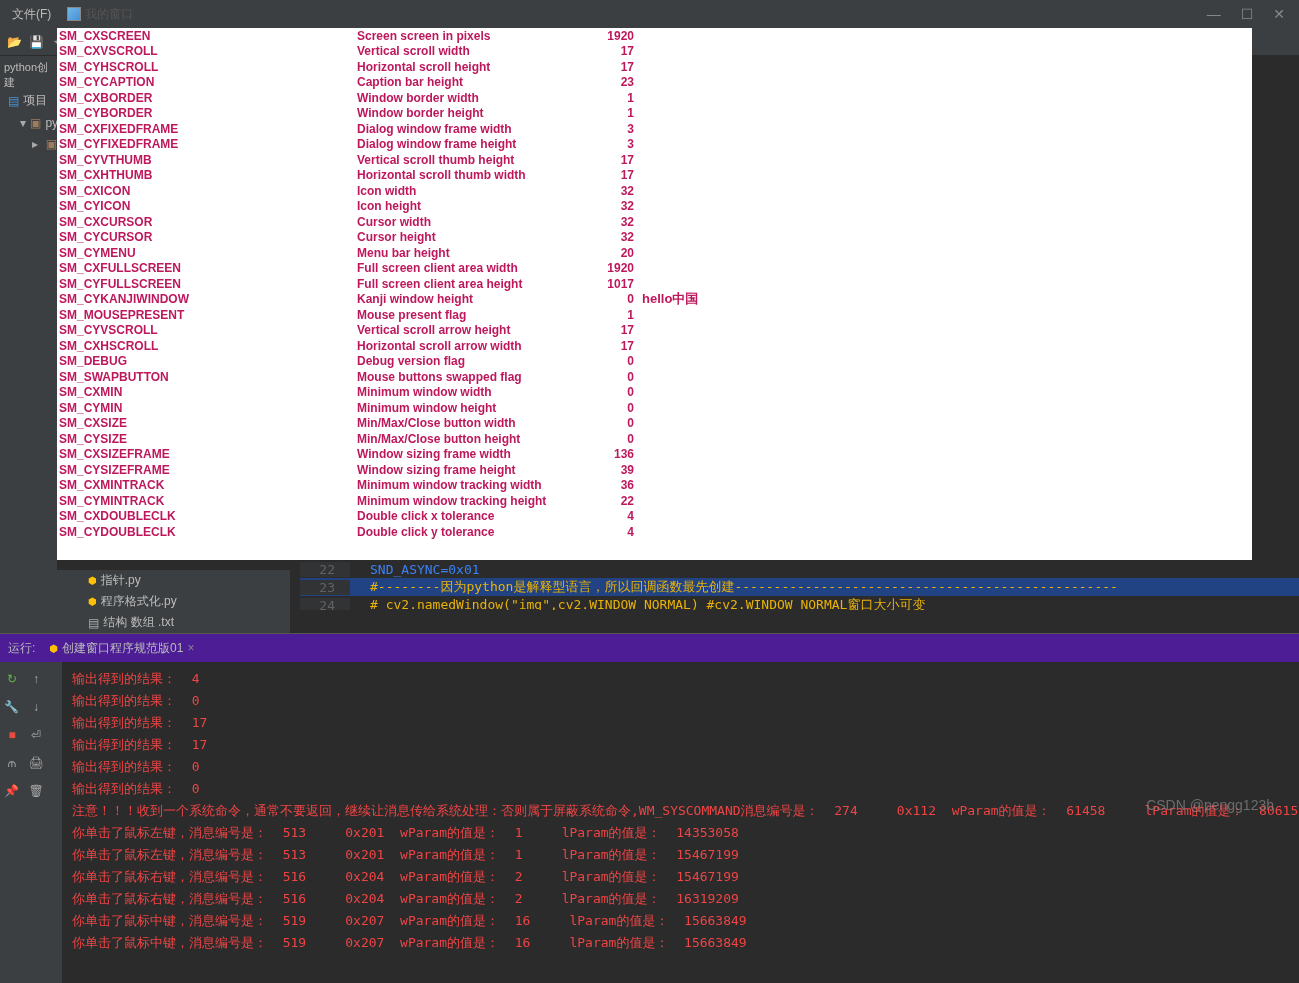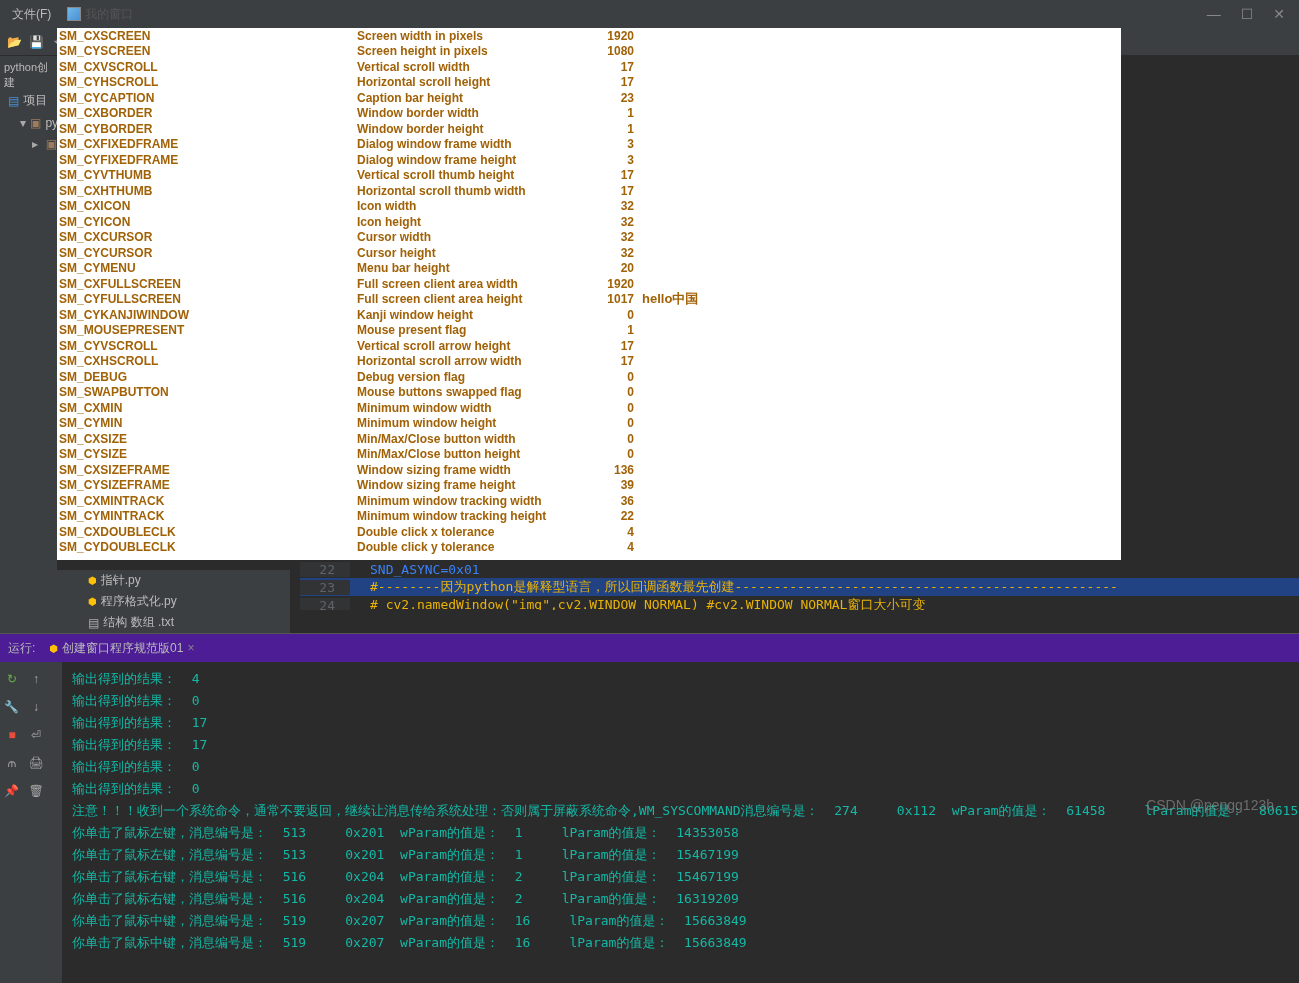--- a/index.html
+++ b/index.html
@@ -98,24 +98,24 @@
 .tree-item.indent2 { padding-left: 48px; }
 .tree-chevron { color: #aaa; width: 10px; }
 .folder-icon { color: #9e7b5d; }
 .python-icon { color: #ffc107; font-size: 10px; }
 .file-icon { color: #aaa; }
 
 .content-window {
   position: absolute;
   left: 57px;
   top: 28px;
-  width: 1064px;
+  width: 1195px;
   height: 532px;
   background: #ffffff;
-  color: #a16207;
+  color: #be185d;
   font-family: Arial, sans-serif;
   font-weight: bold;
   font-size: 12px;
   overflow: hidden;
 }
 .metrics-table {
   width: 100%;
 }
 .metrics-row {
   height: 15.5px;
@@ -210,21 +210,21 @@
   justify-content: center;
   color: #aaa;
   cursor: pointer;
 }
 .rt-row { display: flex; }
 .run-output {
   flex: 1;
   padding: 6px 10px;
   font-family: "Microsoft YaHei", Consolas, monospace;
   font-size: 13px;
-  color: #14b8a6;
+  color: #ef4444;
   line-height: 22px;
   overflow: hidden;
   white-space: pre;
 }
 .run-output .line { display: block; }
 .watermark {
   position: absolute;
   right: 25px;
   bottom: 170px;
   color: #888;
@@ -284,27 +284,22 @@
   <div class="tree-item indent1">
     <span class="tree-chevron">▸</span>
     <span class="folder-icon">▣</span>
   </div>
 </div>
 
 <div class="content-window">
   <div class="metrics-table" id="metrics-body">
       <div class="metrics-row">
         <div class="col-name">SM_CXSCREEN</div>
-        <div class="col-desc">Screen width in pixels</div>
+        <div class="col-desc">Screen screen in pixels</div>
         <div class="col-val">1920</div>
-      </div>
-      <div class="metrics-row">
-        <div class="col-name">SM_CYSCREEN</div>
-        <div class="col-desc">Screen height in pixels</div>
-        <div class="col-val">1080</div>
       </div>
       <div class="metrics-row">
         <div class="col-name">SM_CXVSCROLL</div>
         <div class="col-desc">Vertical scroll width</div>
         <div class="col-val">17</div>
       </div>
       <div class="metrics-row">
         <div class="col-name">SM_CYHSCROLL</div>
         <div class="col-desc">Horizontal scroll height</div>
         <div class="col-val">17</div>

